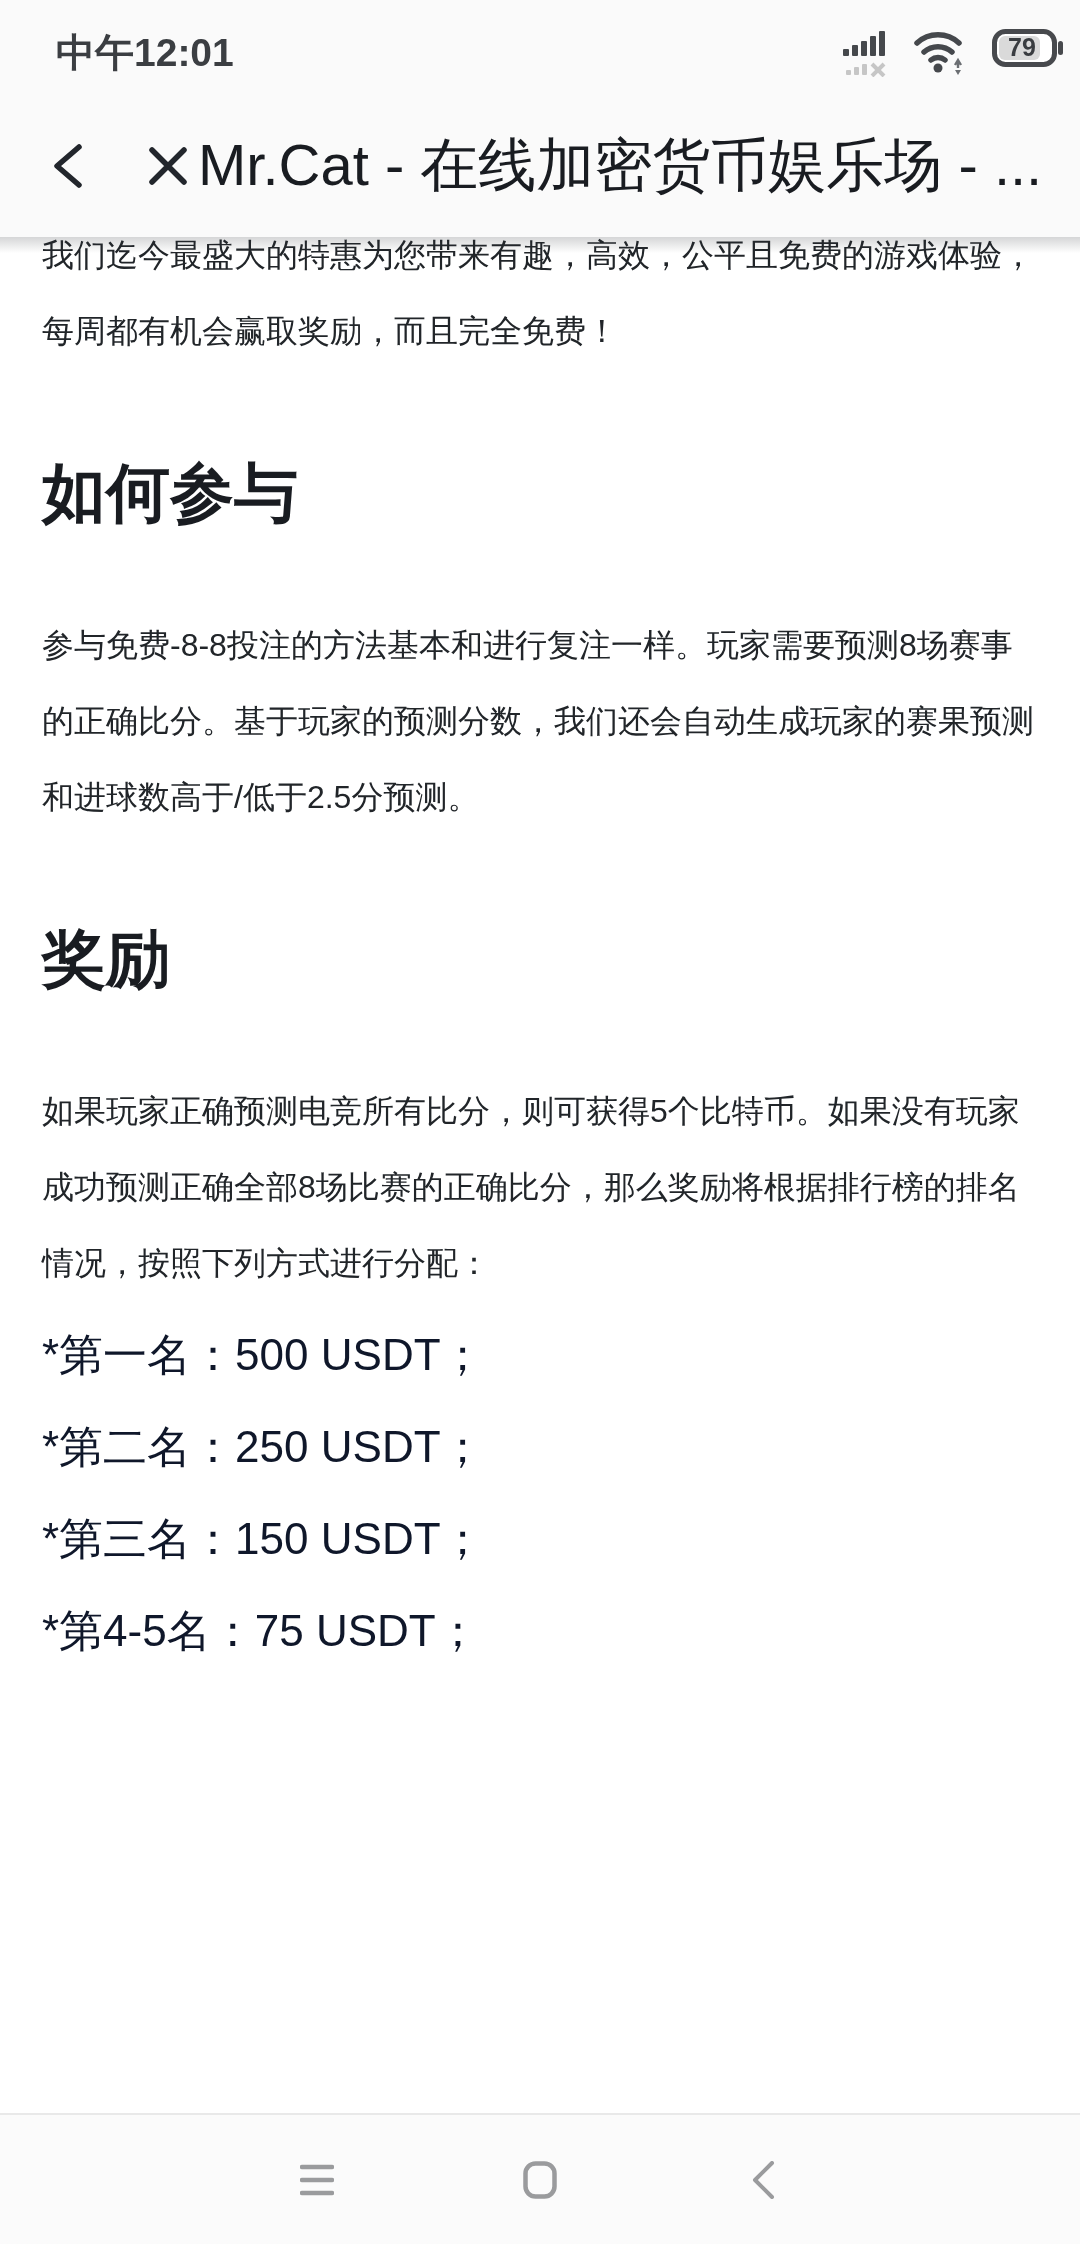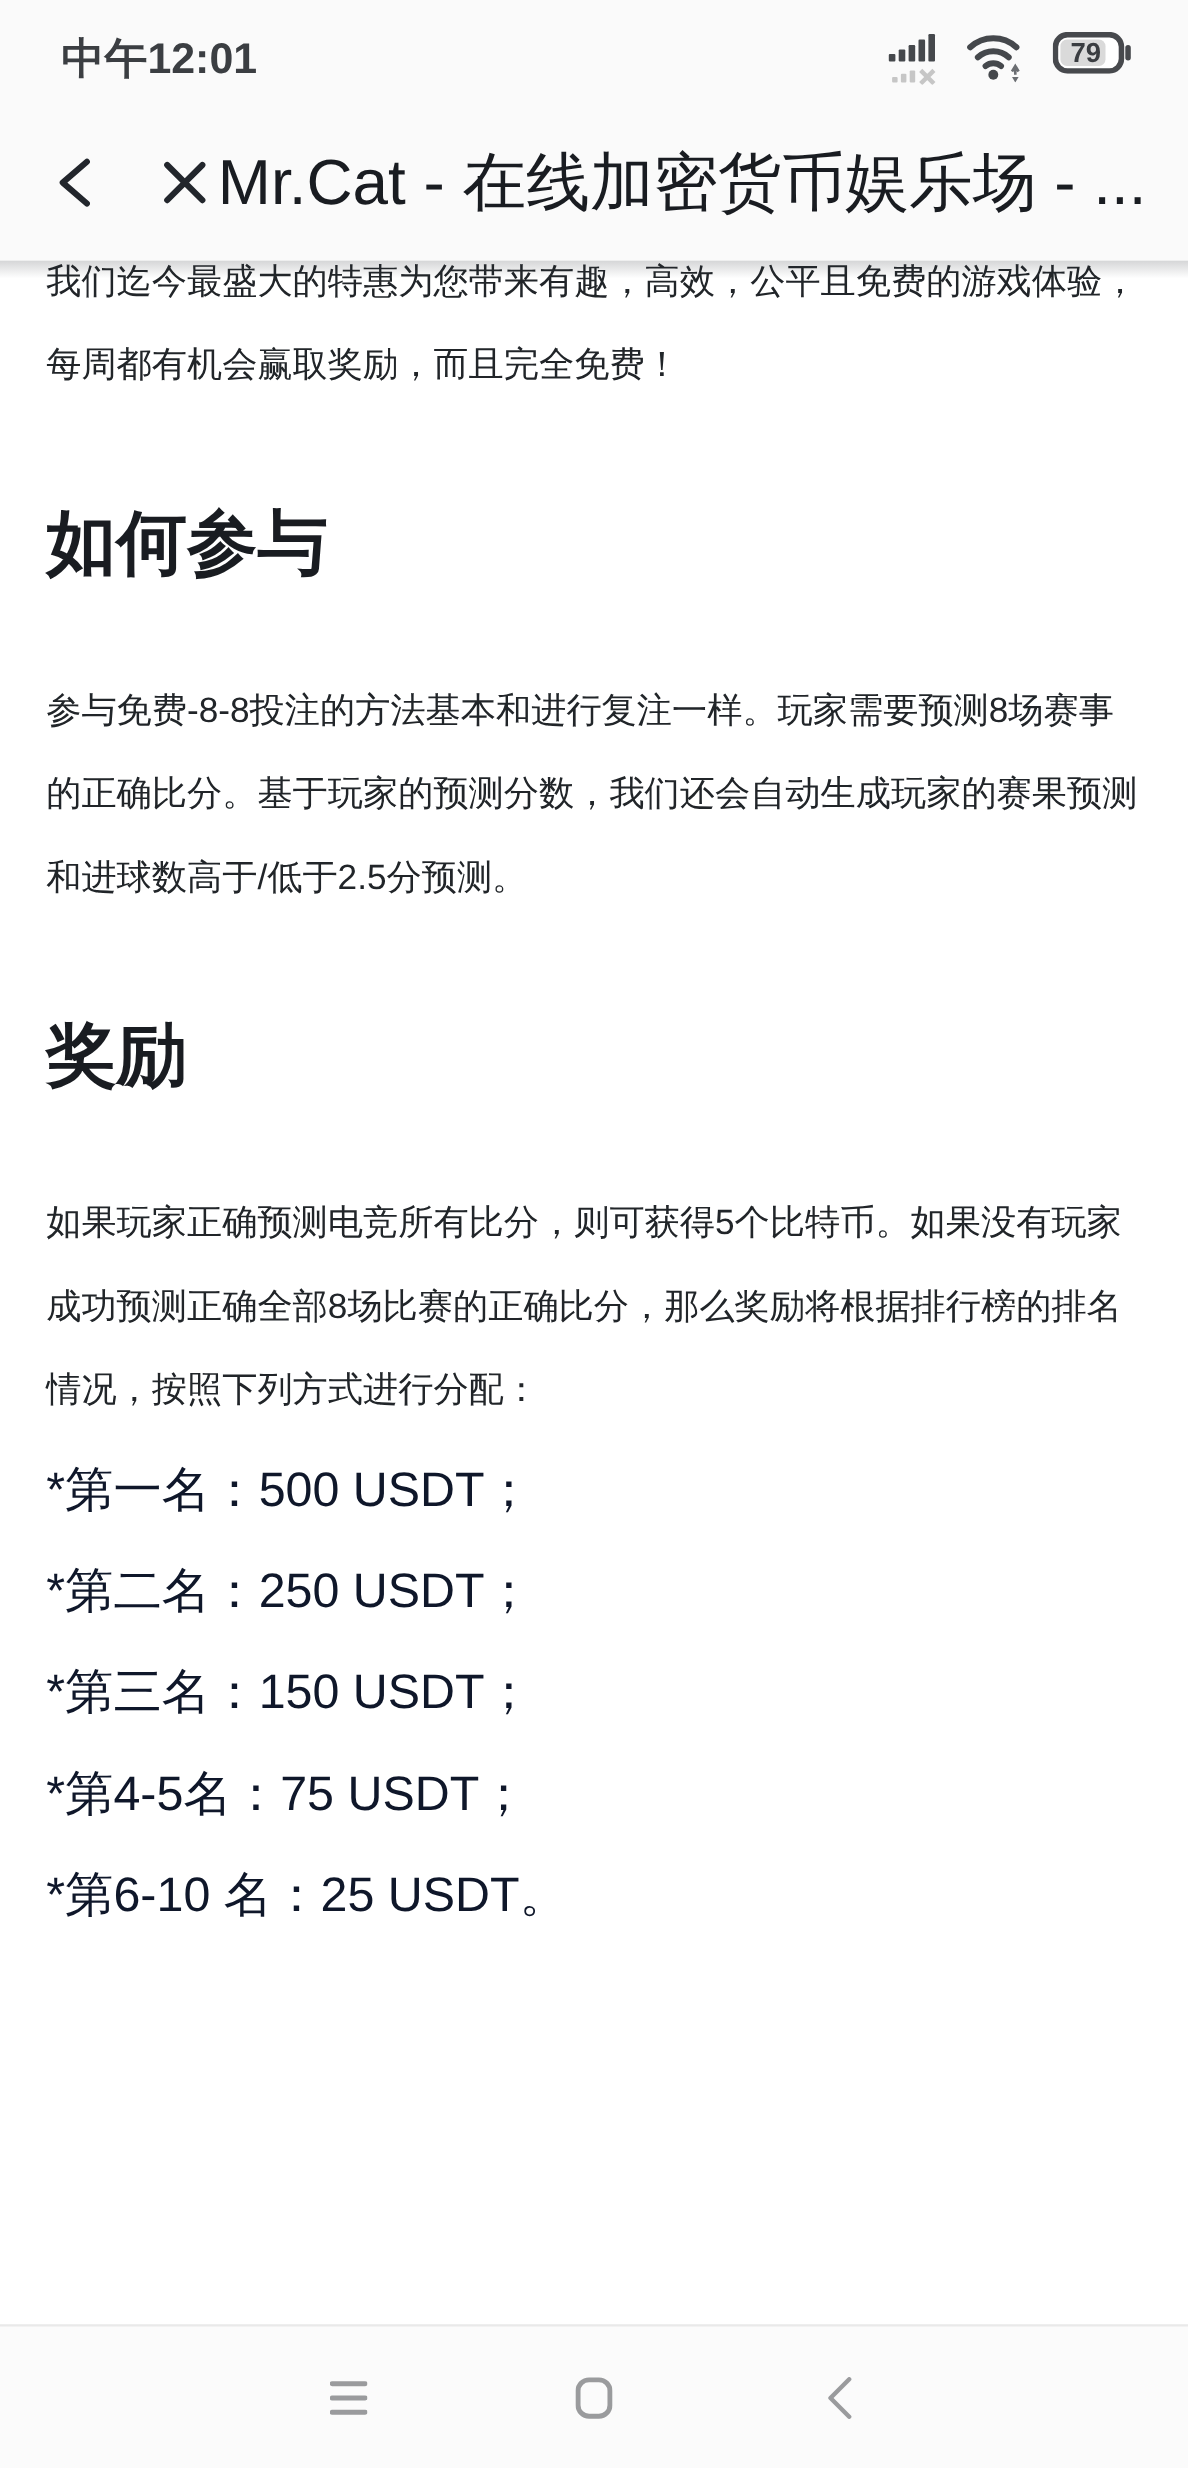--- a/index.html
+++ b/index.html
@@ -15,21 +15,21 @@
   .app-header {
     position: relative; z-index: 5; background: #fafafa;
   }
   .app-header::after {
     content: ""; position: absolute; left: 0; right: 0; top: 100%; height: 16px;
     background: linear-gradient(rgba(45,49,55,0.20), rgba(45,49,55,0));
     pointer-events: none;
   }
   .status-bar {
     height: 95px; display: flex; align-items: center; justify-content: space-between;
-    padding: 10px 51px 0 56px;
+    padding: 10px 16px 0 56px;
   }
   .status-time { font-size: 39px; font-weight: 600; color: #3b3e42; }
   .status-icons { display: flex; gap: 26px; }
 
   .toolbar {
     height: 142px; display: flex; align-items: center; padding: 0 30px 0 48px;
   }
   .icon-btn {
     background: none; border: none; padding: 0; margin: 0;
     display: flex; align-items: center; justify-content: center; cursor: pointer;
@@ -131,21 +131,20 @@
     <p class="body-text">参与免费-8-8投注的方法基本和进行复注一样。玩家需要预测8场赛事的正确比分。基于玩家的预测分数，我们还会自动生成玩家的赛果预测和进球数高于/低于2.5分预测。</p>
 
     <h2 class="section-heading">奖励</h2>
     <p class="body-text">如果玩家正确预测电竞所有比分，则可获得5个比特币。如果没有玩家成功预测正确全部8场比赛的正确比分，那么奖励将根据排行榜的排名情况，按照下列方式进行分配：</p>
 
     <div class="prize-list">
       <p>*第一名：500 USDT；</p>
       <p>*第二名：250 USDT；</p>
       <p>*第三名：150 USDT；</p>
       <p>*第4-5名：75 USDT；</p>
-      <p>*第6-10 名：25 USDT。</p>
     </div>
   </main>
 
   <nav class="nav-bar">
     <button class="icon-btn nav-btn">
       <svg width="34" height="34" viewBox="0 0 34 34">
         <path d="M2 4 H32 M2 17 H32 M2 30 H32" stroke="#9a9b9d" stroke-width="4.5" stroke-linecap="round" fill="none"></path>
       </svg>
     </button>
     <button class="icon-btn nav-btn">

